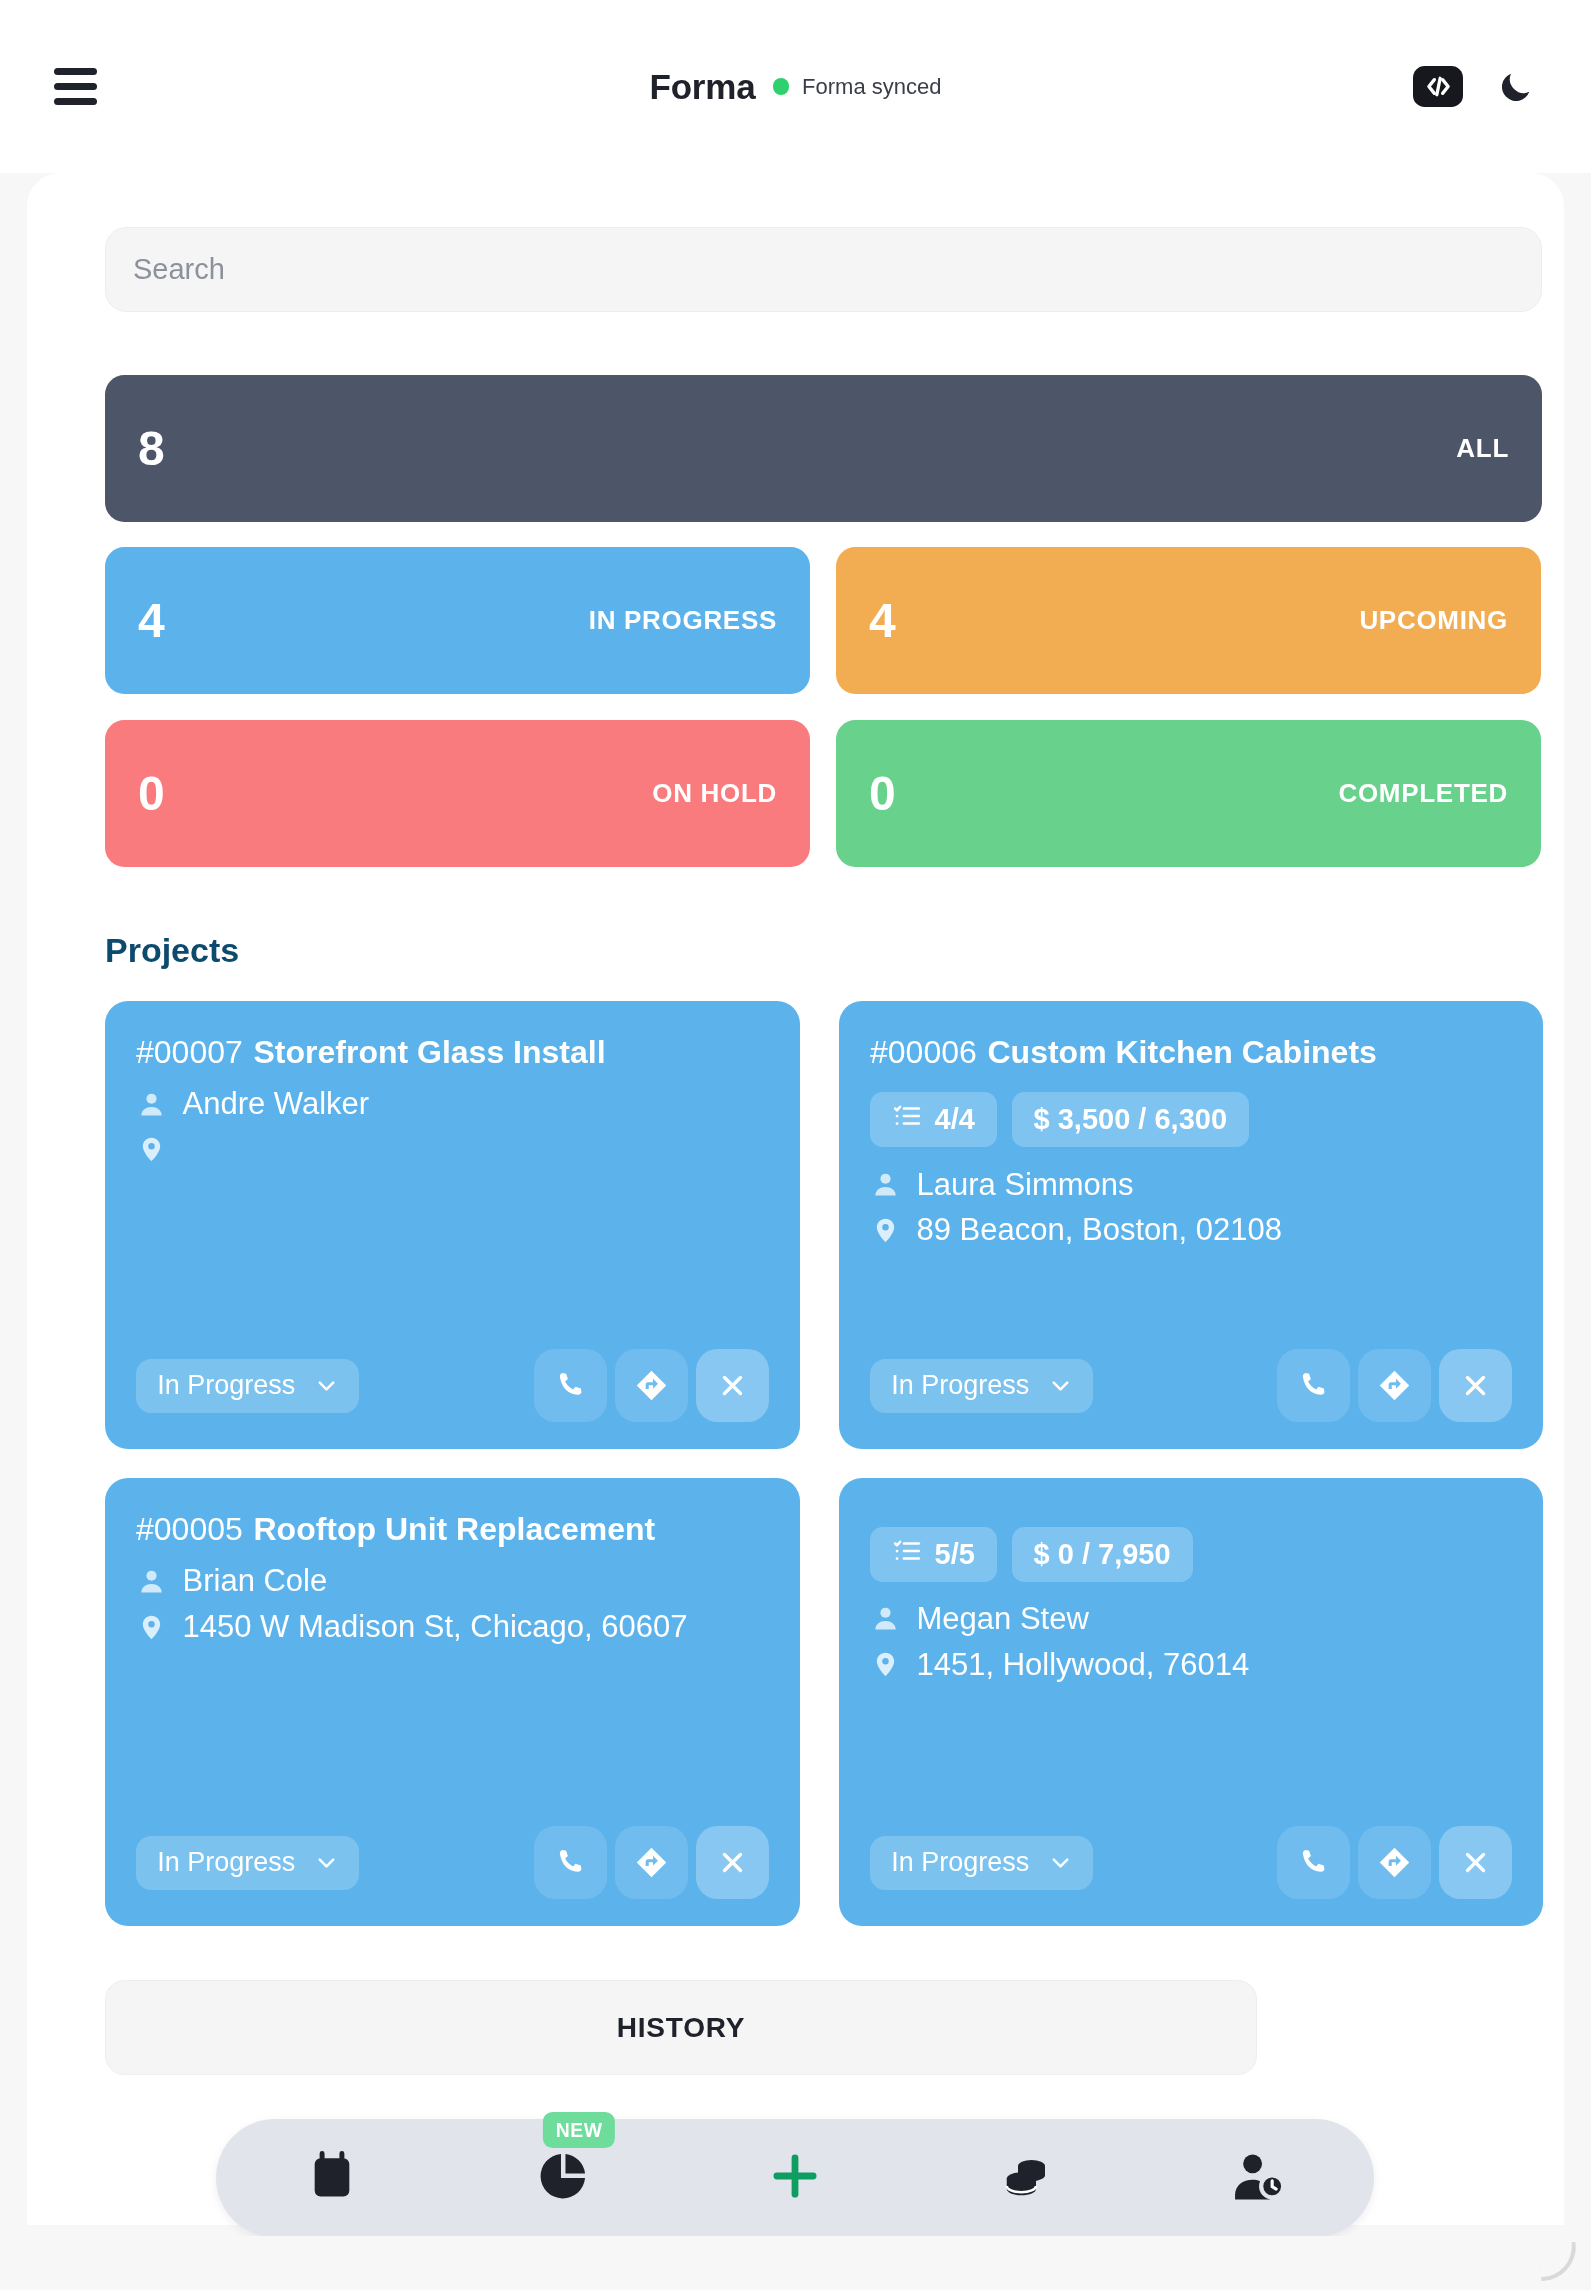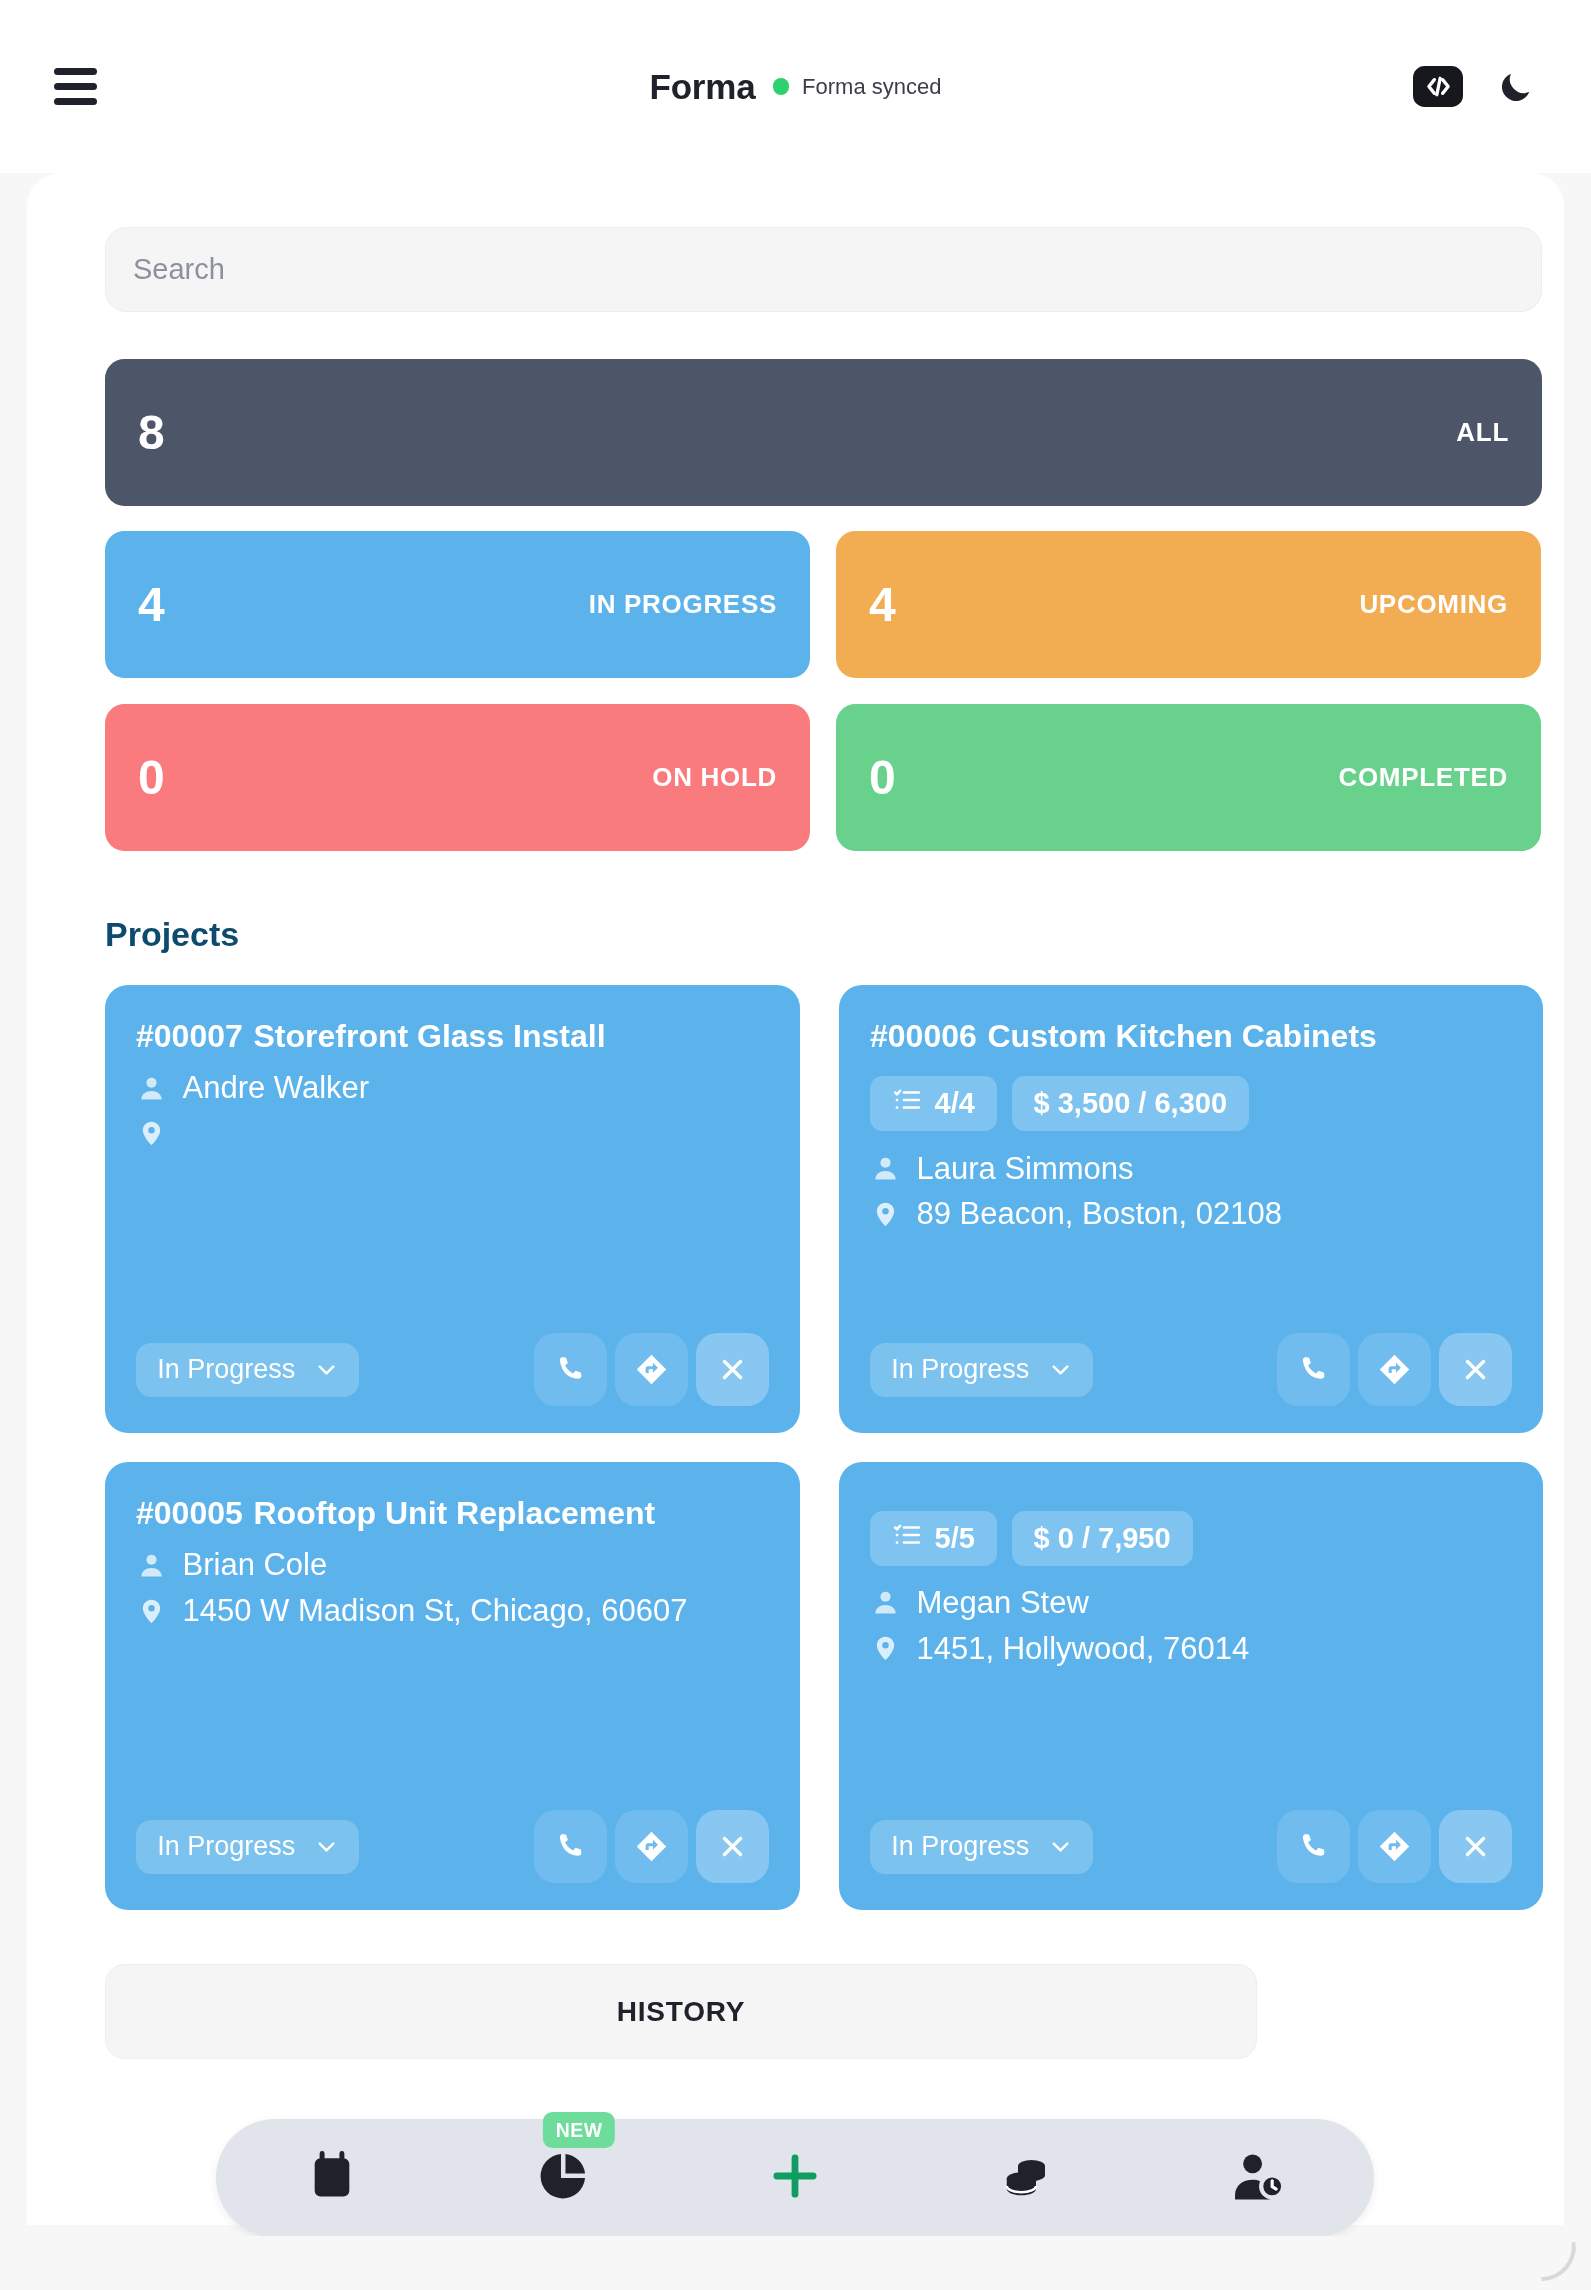--- a/index.html
+++ b/index.html
@@ -83,21 +83,21 @@
 
   
   .search-box {
     width: 1437px;
     height: 85px;
     background: #f5f5f6;
     border: 1px solid #ededee;
     border-radius: 21.3px;
     display: flex; align-items: center;
     padding: 0 27px;
-    margin-bottom: 47px;
+    margin-bottom: 63px;
   }
   .search-box .ph { font-size: 29px; color: #8d919c; }
 
   
   .stat-all {
     width: 1437px; height: 147px;
     background: #4d5568;
     border-radius: 19.4px;
     display: flex; align-items: center; justify-content: space-between;
     padding: 0 33px;
@@ -145,21 +145,21 @@
     flex-direction: column;
     min-height: 448px;
   }
   .pcard-title {
     font-size: 32px;
     font-weight: 700;
     color: #ffffff;
     white-space: nowrap;
     margin-bottom: 5.8px;
   }
-  .pcard-title .pid { font-weight: 700; }
+  .pcard-title .pid { font-weight: 400; }
   .pcard-title .pname { margin-left: 10.7px; }
 
   .badges { display: flex; gap: 14.6px; margin: 15.5px 0 9.7px 0; }
   .badge {
     background: rgba(255,255,255,0.22);
     border-radius: 12.6px;
     height: 55px;
     display: flex; align-items: center; gap: 12.6px;
     padding: 0 22px;
     font-size: 29px;

